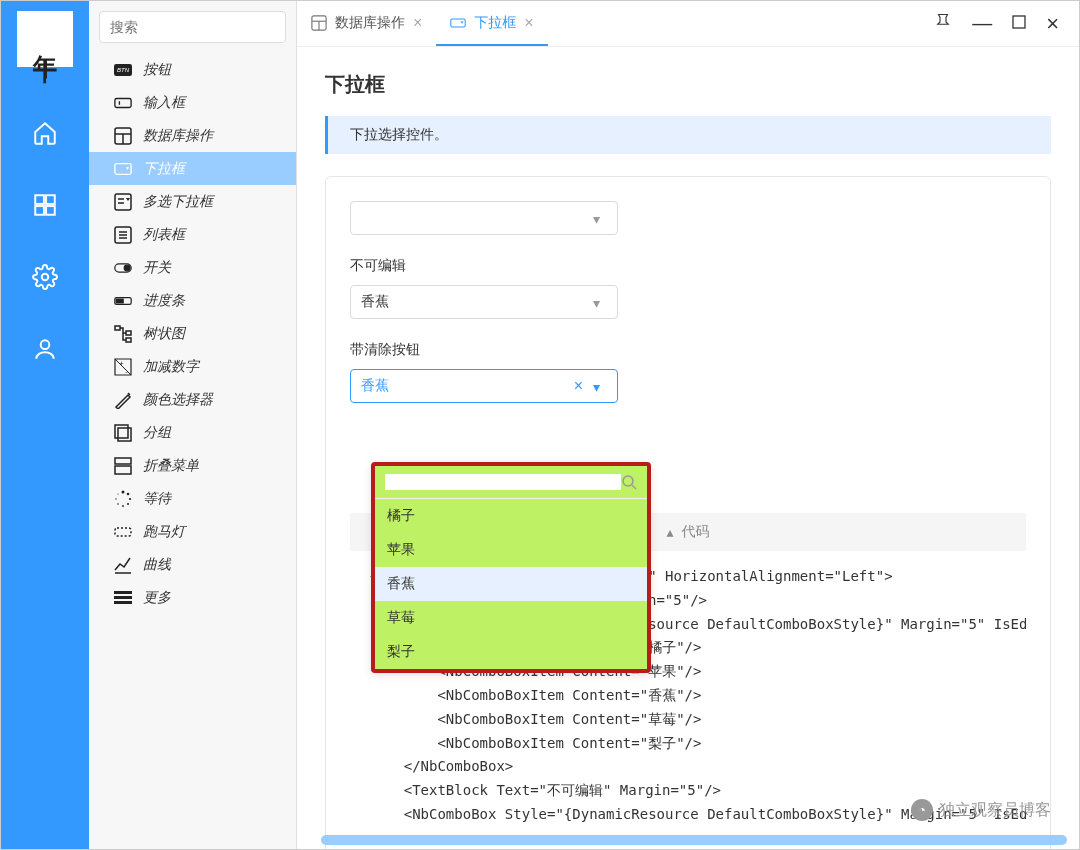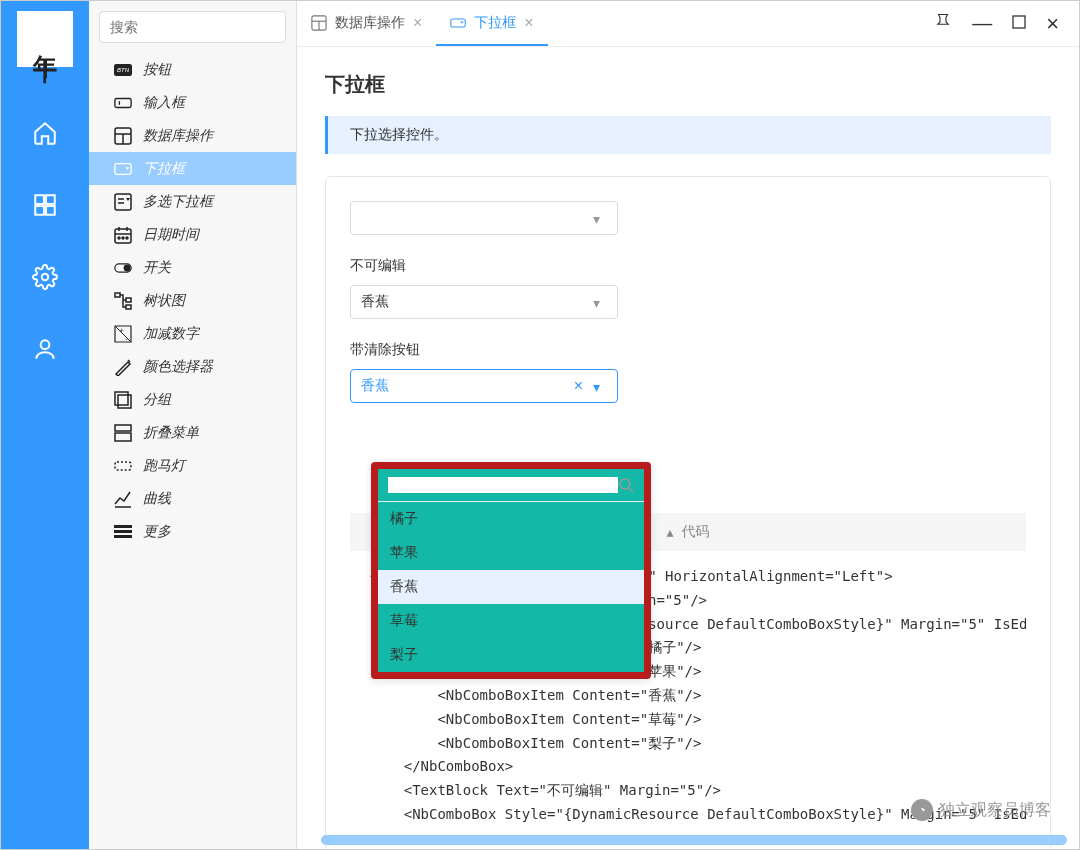--- a/index.html
+++ b/index.html
@@ -29,21 +29,21 @@
 .section-title { font-size: 20px; font-weight: bold; margin-bottom: 18px; }
 .desc-box { background: #e6f0ff; border-left: 3px solid #3399ff; padding: 10px 22px; margin-bottom: 22px; color: #333; }
 .form-card { border: 1px solid #e6e6e6; border-radius: 6px; padding: 24px; margin-bottom: 20px; position: relative; }
 .field-label { margin-bottom: 10px; color: #333; }
 .combobox { width: 268px; height: 34px; border: 1px solid #d9d9d9; border-radius: 4px; display: flex; align-items: center; padding: 0 10px; margin-bottom: 22px; background: #fff; cursor: pointer; }
 .combobox .val { flex: 1; color: #333; }
 .combobox .caret { width: 14px; height: 14px; color: #999; }
 .combobox.opened { border-color: #3399ff; }
 .combobox.opened .caret { color: #3399ff; }
 .combobox .clear { color: #3399ff; margin-right: 10px; font-size: 16px; cursor: pointer; }
-.dropdown { position: absolute; left: 370px; top: 461px; width: 280px; background: #14b8a6; border: 7px solid #b91c1c; border-radius: 4px; box-shadow: 0 2px 8px rgba(0,0,0,.12); z-index: 100; }
+.dropdown { position: absolute; left: 370px; top: 461px; width: 280px; background: #bef264; border: 4px solid #b91c1c; border-radius: 4px; box-shadow: 0 2px 8px rgba(0,0,0,.12); z-index: 100; }
 .dd-search { padding: 8px 10px; border-bottom: 1px solid #eee; display: flex; align-items: center; }
 .dd-search input { flex: 1; border: none; outline: none; font-size: 14px; }
 .dd-search .srch { width: 16px; height: 16px; color: #999; }
 .dd-option { padding: 8px 12px; cursor: pointer; color: #333; }
 .dd-option.selected { background: #e6f0ff; }
 .code-section { overflow: hidden; }
 .code-header { background: #f5f5f5; display: flex; align-items: center; justify-content: center; padding: 10px; cursor: pointer; gap: 8px; color: #888; }
 .code-body { padding: 14px 20px; font-family: Consolas, monospace; font-size: 14px; line-height: 1.7; color: #333; white-space: pre; overflow-x: hidden; }
 .watermark { position: absolute; right: 28px; bottom: 28px; display: flex; align-items: center; gap: 6px; color: #999; font-size: 16px; z-index: 200; }
 .watermark .wicon { background: #999; color: #fff; border-radius: 50%; width: 22px; height: 22px; display: flex; align-items: center; justify-content: center; font-size: 12px; }
@@ -133,39 +133,45 @@
               <line x1="4" y1="6" x2="10" y2="6"></line>
               <line x1="4" y1="10" x2="10" y2="10"></line>
               <path d="M12 5l2 3 2-3" fill="#222" stroke="none"></path>
             </svg>
           </span>
           <span>多选下拉框</span>
         </div>
       <div class="nav-item">
           <span class="ico">
             <svg viewBox="0 0 18 18" fill="none" stroke="#222" stroke-width="1.5">
-              <rect x="1" y="3" width="16" height="14" rx="2"></rect>
-              <line x1="1" y1="8" x2="17" y2="8"></line>
-              <line x1="5" y1="1" x2="5" y2="5"></line>
-              <line x1="13" y1="1" x2="13" y2="5"></line>
-              <circle cx="5" cy="12" r="1" fill="#222"></circle>
-              <circle cx="9" cy="12" r="1" fill="#222"></circle>
-              <circle cx="13" cy="12" r="1" fill="#222"></circle>
-            </svg>
-          </span>
-          <span>日期时间</span>
+              <rect x="1" y="1" width="16" height="16" rx="2"></rect>
+              <line x1="5" y1="6" x2="13" y2="6"></line>
+              <line x1="5" y1="9" x2="13" y2="9"></line>
+              <line x1="5" y1="12" x2="13" y2="12"></line>
+            </svg>
+          </span>
+          <span>列表框</span>
         </div>
       <div class="nav-item">
           <span class="ico">
             <svg viewBox="0 0 22 12" fill="none" stroke="#222" stroke-width="1.5">
               <rect x="1" y="1" width="20" height="10" rx="5"></rect>
               <circle cx="16" cy="6" r="3.5" fill="#222"></circle>
             </svg>
           </span>
           <span>开关</span>
+        </div>
+      <div class="nav-item">
+          <span class="ico">
+            <svg viewBox="0 0 22 12" fill="none" stroke="#222" stroke-width="1.5">
+              <rect x="1" y="2" width="20" height="8" rx="2"></rect>
+              <rect x="2" y="3" width="10" height="6" fill="#222" stroke="none"></rect>
+            </svg>
+          </span>
+          <span>进度条</span>
         </div>
       <div class="nav-item">
           <span class="ico">
             <svg viewBox="0 0 18 18" fill="none" stroke="#222" stroke-width="1.5">
               <rect x="1" y="1" width="5" height="4"></rect>
               <rect x="12" y="6" width="5" height="4"></rect>
               <rect x="12" y="13" width="5" height="4"></rect>
               <path d="M6 3h3v12h3M9 8h3"></path>
             </svg>
           </span>
@@ -201,20 +207,35 @@
           <span>分组</span>
         </div>
       <div class="nav-item">
           <span class="ico">
             <svg viewBox="0 0 18 18" fill="none" stroke="#222" stroke-width="1.5">
               <rect x="1" y="1" width="16" height="6"></rect>
               <rect x="1" y="9" width="16" height="8"></rect>
             </svg>
           </span>
           <span>折叠菜单</span>
+        </div>
+      <div class="nav-item">
+          <span class="ico">
+            <svg viewBox="0 0 18 18" fill="#222">
+              <circle cx="9" cy="2" r="1.5"></circle>
+              <circle cx="14" cy="4" r="1.3"></circle>
+              <circle cx="16" cy="9" r="1.1"></circle>
+              <circle cx="14" cy="14" r="1"></circle>
+              <circle cx="9" cy="16" r="0.9"></circle>
+              <circle cx="4" cy="14" r="0.8"></circle>
+              <circle cx="2" cy="9" r="0.7"></circle>
+              <circle cx="4" cy="4" r="0.6"></circle>
+            </svg>
+          </span>
+          <span>等待</span>
         </div>
       <div class="nav-item">
           <span class="ico">
             <svg viewBox="0 0 18 18" fill="none" stroke="#222" stroke-width="1.5">
               <rect x="1" y="5" width="16" height="8" rx="2" stroke-dasharray="2 2"></rect>
             </svg>
           </span>
           <span>跑马灯</span>
         </div>
       <div class="nav-item">

